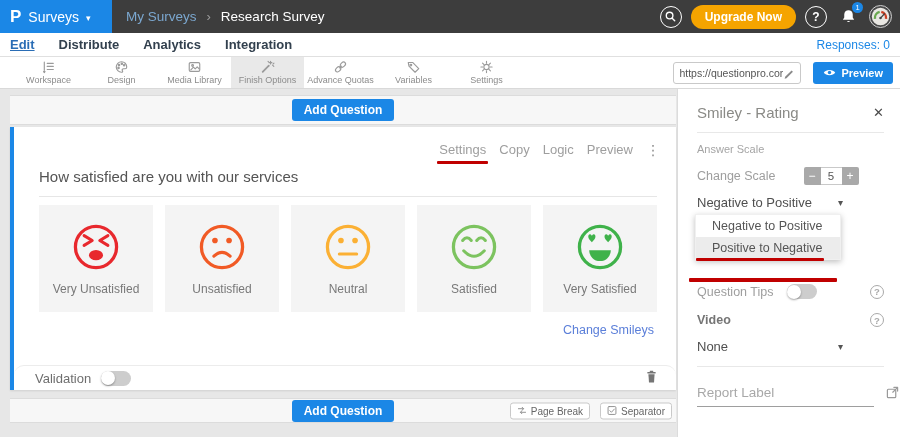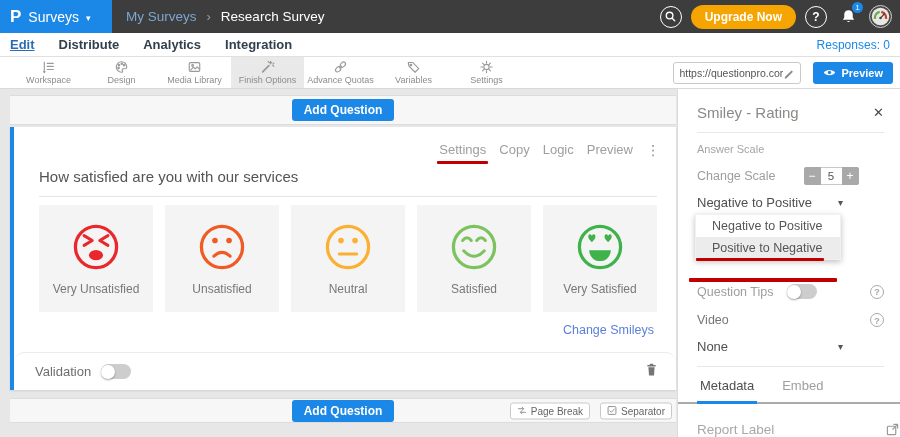--- a/index.html
+++ b/index.html
@@ -59,21 +59,21 @@
   .annot-under::after { content:''; position:absolute; left:-2px; right:-2px; bottom:-7px; height:3px; background:#c00000; border-radius:1px; }
   .q-title { position:absolute; top:41px; left:25px; right:19px; font-size:15px; color:#545454; border-bottom:1px solid #e6e6e6; padding-bottom:11px; cursor:text; }
   .smiley-row { position:absolute; top:78px; left:25px; right:19px; height:107px; display:flex; gap:12px; }
   .smiley-card { flex:1; background:#f4f4f4; display:flex; flex-direction:column; align-items:center; justify-content:center; gap:9px; cursor:pointer; }
   .smiley-svg { width:52px; height:52px; color:var(--c,#999); }
   .smiley-svg .ring { stroke:currentColor; fill:none; stroke-width:3; }
   .smiley-svg .st { stroke:currentColor; fill:none; stroke-width:2.8; stroke-linecap:round; stroke-linejoin:round; }
   .smiley-svg .fl { fill:currentColor; stroke:none; }
   .smiley-label { font-size:12px; color:#787878; }
   .change-smileys { position:absolute; top:196px; right:22px; font-size:12.5px; color:#5b7fd9; cursor:pointer; }
-  .validation-bar { position:absolute; left:0; right:0; bottom:0; height:38px; border-top:1px solid #ececec; display:flex; align-items:center; padding:0 18px 0 21px;border-radius:10px; }
+  .validation-bar { position:absolute; left:0; right:0; bottom:0; height:25px; border-top:1px solid #ececec; display:flex; align-items:center; padding:0 18px 0 21px;border-radius:10px; }
   .validation-label { font-size:13px; color:#6e6e6e; margin-right:10px; }
   .toggle { width:30px; height:15px; border-radius:8px; background:#cdcdcd; position:relative; cursor:pointer; flex:none; }
   .toggle::after { content:''; position:absolute; left:0px; top:0.5px; width:14px; height:14px; border-radius:50%; background:#fff; box-shadow:0 1px 2px rgba(0,0,0,0.35); }
   .trash { margin-left:auto; cursor:pointer; }
 
   
   .sidebar { position:absolute; left:677px; top:89px; width:223px; height:348px; background:#fff; border-left:1px solid #dcdcdc; padding:0 16px 0 19px; }
   .sb-header { display:flex; align-items:center; justify-content:space-between; padding:15px 0 11px 0; border-bottom:1px solid #e8e8e8; }
   .sb-title { font-size:15px; color:#8a8a86; }
   .sb-close { font-size:13px; color:#4a4a4a; cursor:pointer; }
@@ -91,21 +91,21 @@
   .caret { font-size:10px; color:#555; }
   .sb-menu { margin-top:4px; width:146px; margin-left:-2px; background:#fff; border:1px solid #f0f0f0; box-shadow:0 2px 6px rgba(0,0,0,0.25); position:relative; z-index:5; }
   .sb-option { font-size:12.5px; color:#555; padding:4px 8px 4px 16px; cursor:pointer; }
   .sb-option.hover { background:#ececec; }
   .sb-option.annot-under::after { bottom:-2px; left:0px; right:16px; }
   .qt-row { margin-top:24px; display:flex; align-items:center; }
   .qt-label { font-size:12.5px; color:#9e9e9e; width:82px; }
   .qt-row .toggle { margin-left:8px; }
   .help-circle { margin-left:auto; width:14px; height:14px; border:1.2px solid #a9a9a9; border-radius:50%; color:#a9a9a9; font-size:9.5px; font-weight:bold; display:flex; align-items:center; justify-content:center; }
   .video-row { margin-top:14px; display:flex; align-items:center; }
-  .video-label { font-size:12.5px; font-weight:400; color:#757575; }
+  .video-label { font-size:12.5px; font-weight:700; color:#757575; }
   .sb-divider { margin-top:12px; border-bottom:1px solid #e8e8e8; }
   .sb-tabbar { position:relative; margin:4px -16px 0 -19px; padding:0 16px 0 19px; border-bottom:2px solid #ababab; display:flex; gap:22px; }
   .sb-tab { font-size:13px; color:#9e9e9e; padding:7px 3px 8px 3px; cursor:pointer; }
   .sb-tab.active { color:#4f4f4f; border-bottom:3px solid #1b87e6; margin-bottom:-2px; }
   .report-row { margin-top:18px; display:flex; align-items:flex-end; gap:12px; }
   .report-input { flex:1; border:none; border-bottom:1px solid #9e9e9e; outline:none; font-size:13.5px; color:#555; padding:0 0 6px 0; font-family:"Liberation Sans",sans-serif; background:transparent; }
   .report-input::placeholder { color:#a8a8a8; }
   .ext-icon { cursor:pointer; margin-bottom:4px; }
   .ico { stroke:#9a9a9a; fill:none; stroke-width:1.3; stroke-linecap:round; stroke-linejoin:round; }
 </style>
@@ -371,24 +371,20 @@
       <span class="video-label">Video</span>
       <span class="help-circle">?</span>
     </div>
     <div class="sb-select" style="margin-top:12px">
       <span class="sb-select-value">None</span>
       <span class="caret">▾</span>
     </div>
 
     <div class="sb-divider"></div>
 
-    <div class="sb-tabbar">
-      <span class="sb-tab active">Metadata</span>
-      <span class="sb-tab">Embed</span>
-    </div>
 
     <div class="report-row">
       <input class="report-input" placeholder="Report Label" style="">
       <span class="ext-icon">
         <svg width="13" height="13" viewBox="0 0 14 14" class="ico">
             <rect x="1.5" y="3.5" width="9" height="9" rx="1"></rect>
             <path d="M8.5 1.5 h4 v4 M12.3 1.7 L7.3 6.7"></path>
           </svg>
       </span>
     </div>

